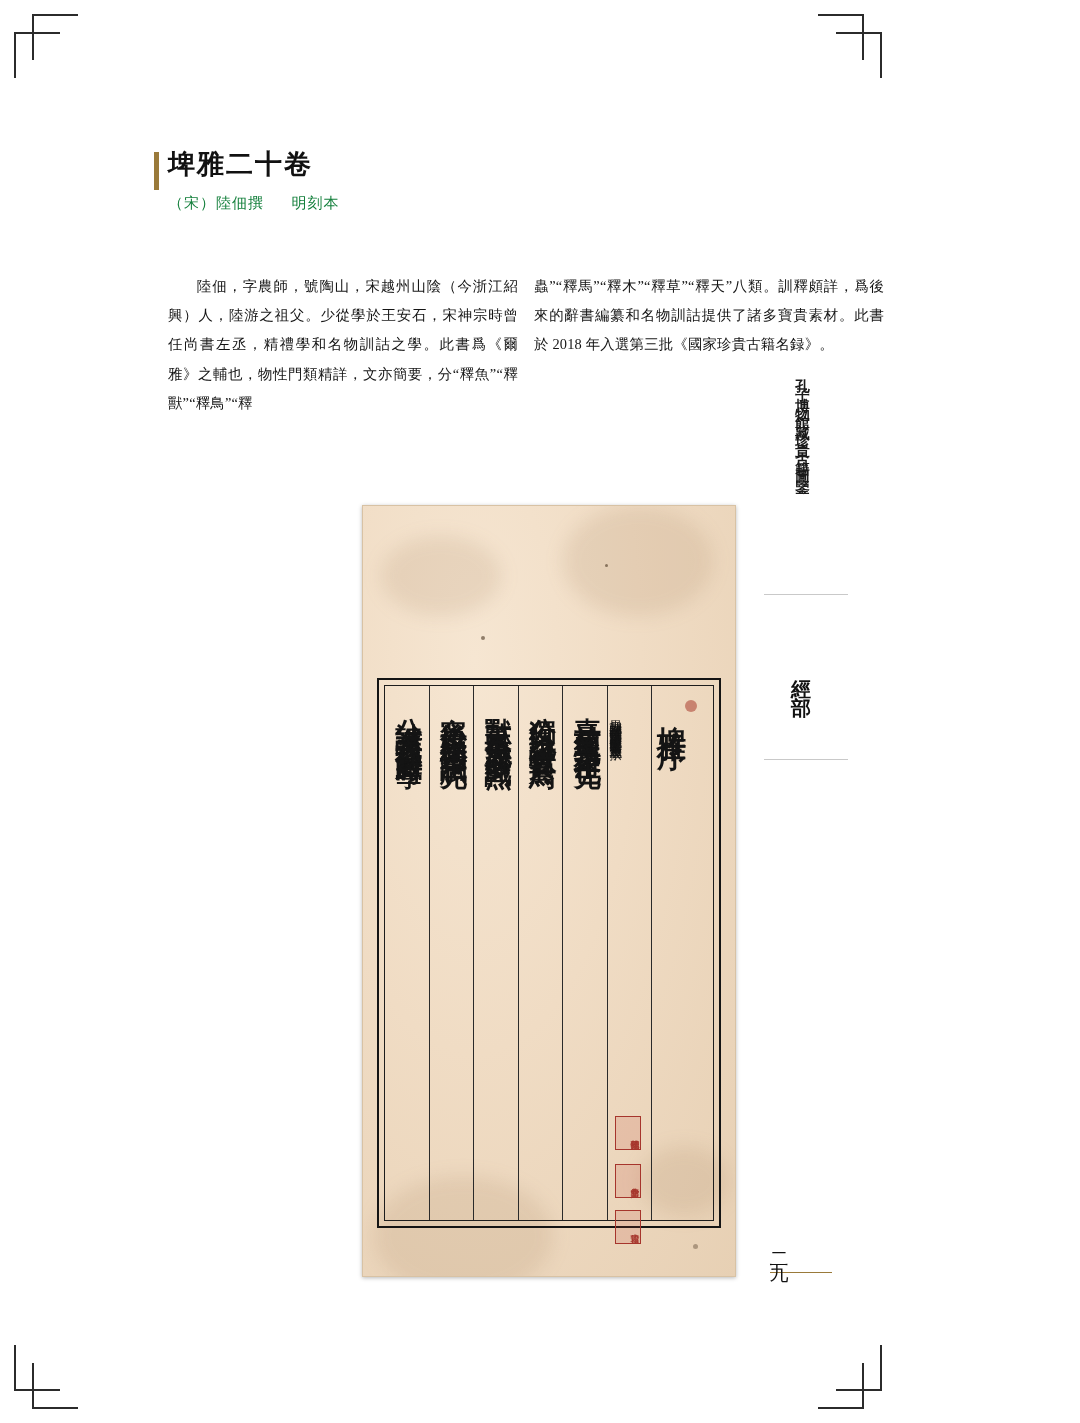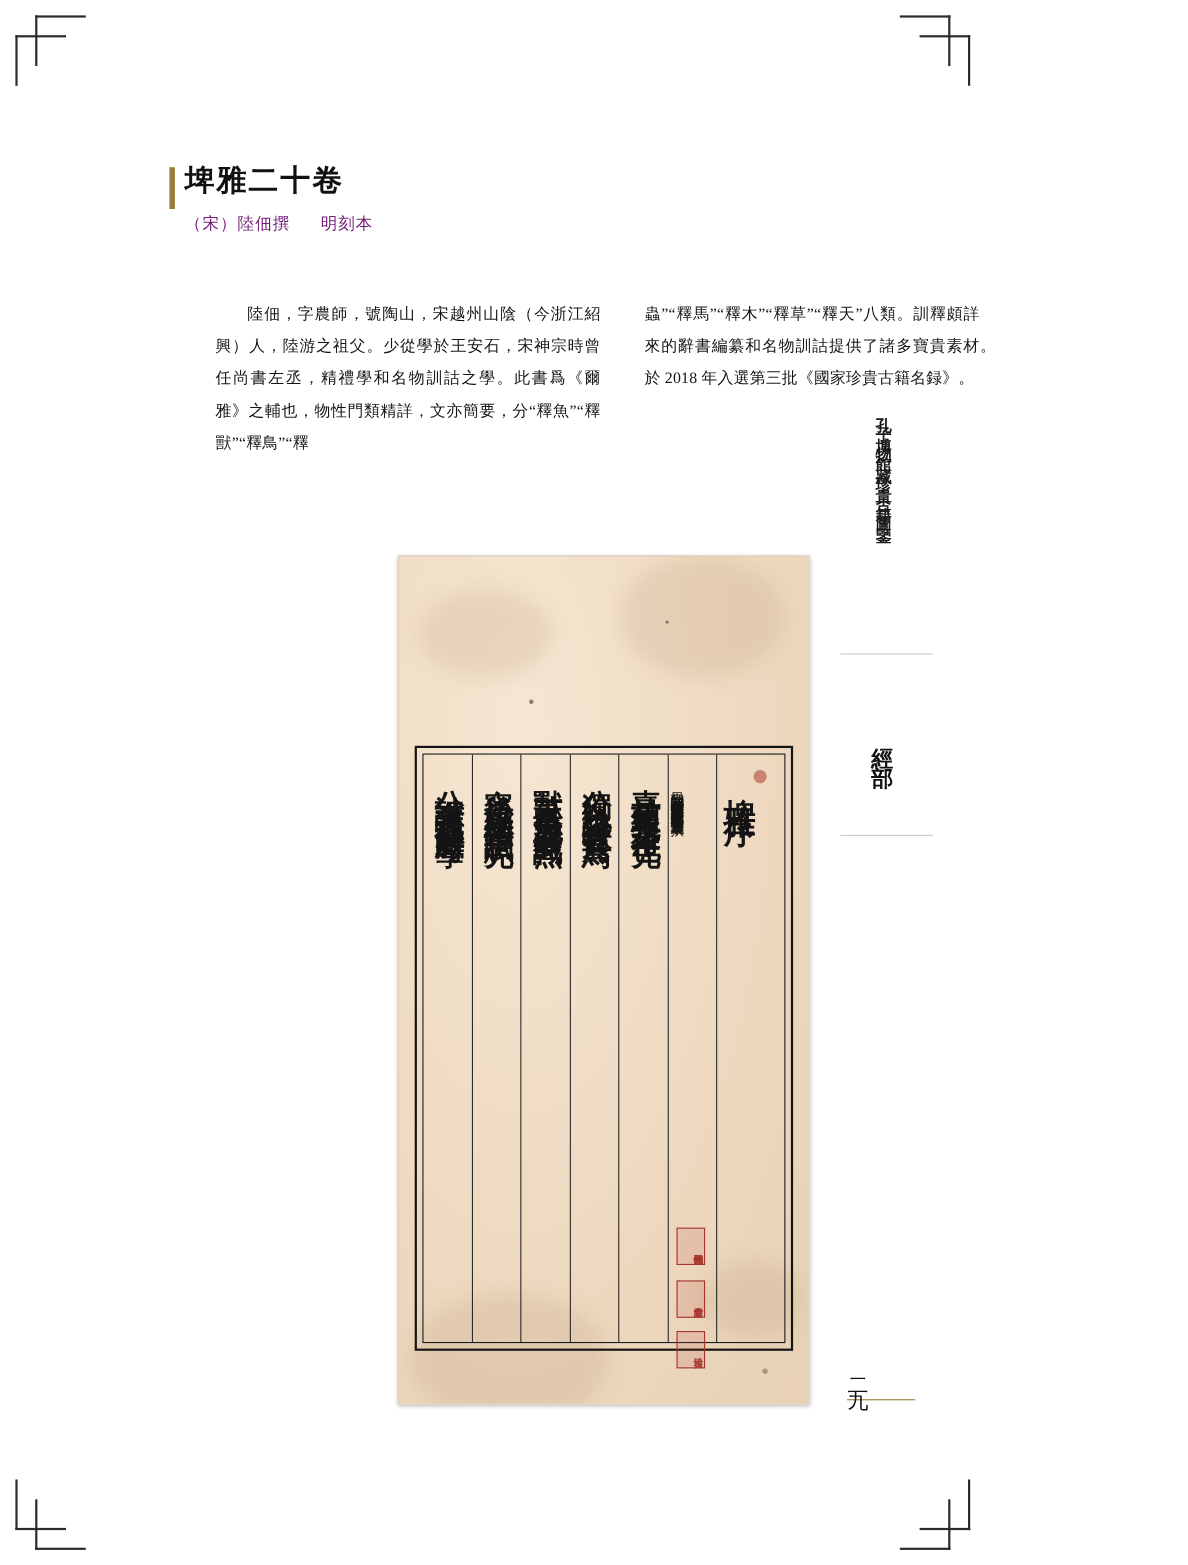--- a/index.html
+++ b/index.html
@@ -55,34 +55,33 @@
     font-size: 27px;
     font-weight: bold;
     letter-spacing: 2px;
     color: #111;
     margin: 0;
     line-height: 1.2;
   }
   .book-sub {
     margin-top: 14px;
     font-size: 15px;
-    color: #701a75;
+    color: #15803d;
     letter-spacing: 1px;
   }
   .book-sub .gap { display: inline-block; width: 18px; }
 
   
   .cols {
     position: absolute;
     left: 168px;
     top: 272px;
     width: 740px;
     display: flex;
-    gap: 40px;
-    margin-left: 28px;
+    gap: 16px;
   }
   .col {
     width: 350px;
     font-size: 14.4px;
     line-height: 2.03;
     text-align: justify;
     color: #141414;
     letter-spacing: 0.2px;
   }
   .col p { margin: 0; }

